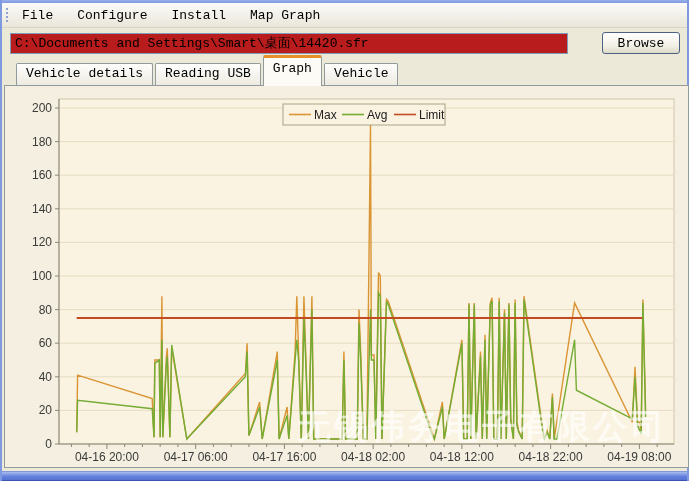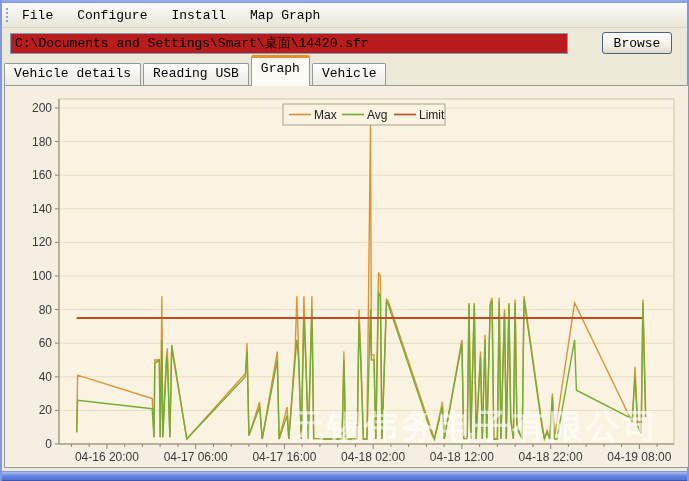--- a/index.html
+++ b/index.html
@@ -15,37 +15,37 @@
            background-image:radial-gradient(circle at 2px 2px,#8FA3D0 1.1px,rgba(0,0,0,0) 1.4px);
            background-size:4px 4px;}
   .menu-items{display:flex;gap:10px;}
   .menu-item{padding:2px 7px;font-family:"Liberation Mono","DejaVu Sans Mono",monospace;
              font-size:13px;color:#000;cursor:default;}
   
   .toolbar{height:30px;display:flex;align-items:center;background:#ECE9D8;}
   .pathbox{box-sizing:border-box;margin-left:8px;width:558px;height:21px;
            border:1px solid #7F9DB9;background:#b91c1c;padding:1px 4px;
            font-family:"Liberation Mono","DejaVu Sans Mono",monospace;font-size:13px;color:#000;}
-  .browse{box-sizing:border-box;margin-left:34px;width:70px;height:22px;border:1px solid #4D6185;
+  .browse{box-sizing:border-box;margin-left:34px;width:78px;height:22px;border:1px solid #4D6185;
           border-radius:3px;background:linear-gradient(#FFFFFF,#F2F0E4 65%,#DDD9C8);
           font-family:"Liberation Mono","DejaVu Sans Mono",monospace;font-size:13px;color:#000;}
   
-  .tabbar{height:27px;display:flex;align-items:flex-end;padding-left:2px;position:relative;}
+  .tabbar{height:27px;display:flex;align-items:flex-end;padding-left:14px;position:relative;}
   .tab{box-sizing:border-box;height:22px;line-height:19px;padding:0 9px;margin-right:2px;
        border:1px solid #919B9C;border-bottom:none;border-radius:2px 2px 0 0;
        background:linear-gradient(#FEFEFD,#EDEAE0);
        font-family:"Liberation Mono","DejaVu Sans Mono",monospace;font-size:13px;color:#000;
        position:relative;z-index:1;cursor:default;}
   .tab.active{height:31px;line-height:22px;background:#FCFBF5;
        border-top:3px solid #E5902A;margin-bottom:-1px;z-index:3;}
   
   .panel{box-sizing:border-box;width:685px;height:383px;margin:0 2px;
          border:1px solid #919B9C;background:#F4EFE0;position:relative;z-index:2;}
   #chart{position:absolute;left:0;top:0;}
-  .watermark{position:absolute;left:285px;top:318px;font-size:34px;font-weight:bold;
+  .watermark{position:absolute;left:292px;top:318px;font-size:34px;font-weight:bold;
              letter-spacing:3px;color:rgba(255,255,255,0.62);white-space:nowrap;
              pointer-events:none;z-index:5;text-align:right;}
   .bottomgap{height:3px;background:#ECE9D8;}
   .bottombar{height:10px;border-top:1px solid #8296D8;
              background:linear-gradient(#A9BCF0,#6280DC 45%,#4D6CCB);
              box-shadow:inset 0 -2px 0 #3A55B2;}
 </style>
 </head>
 <body>
 

